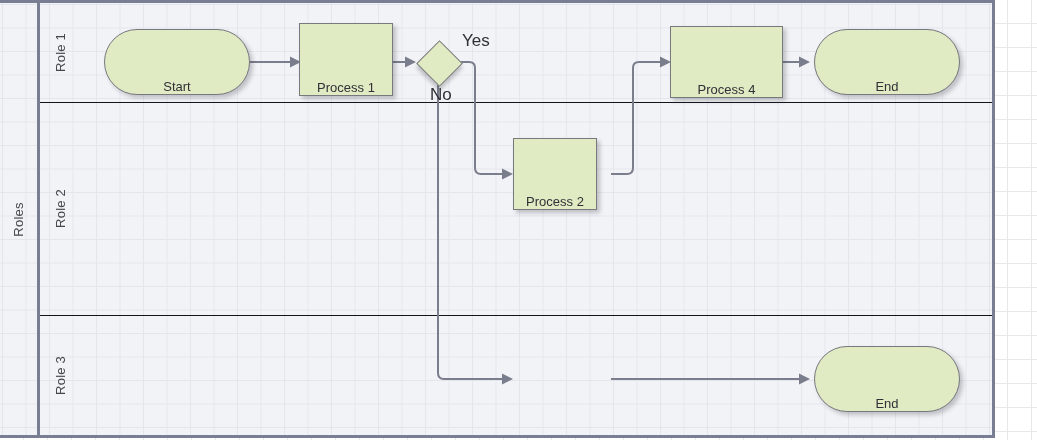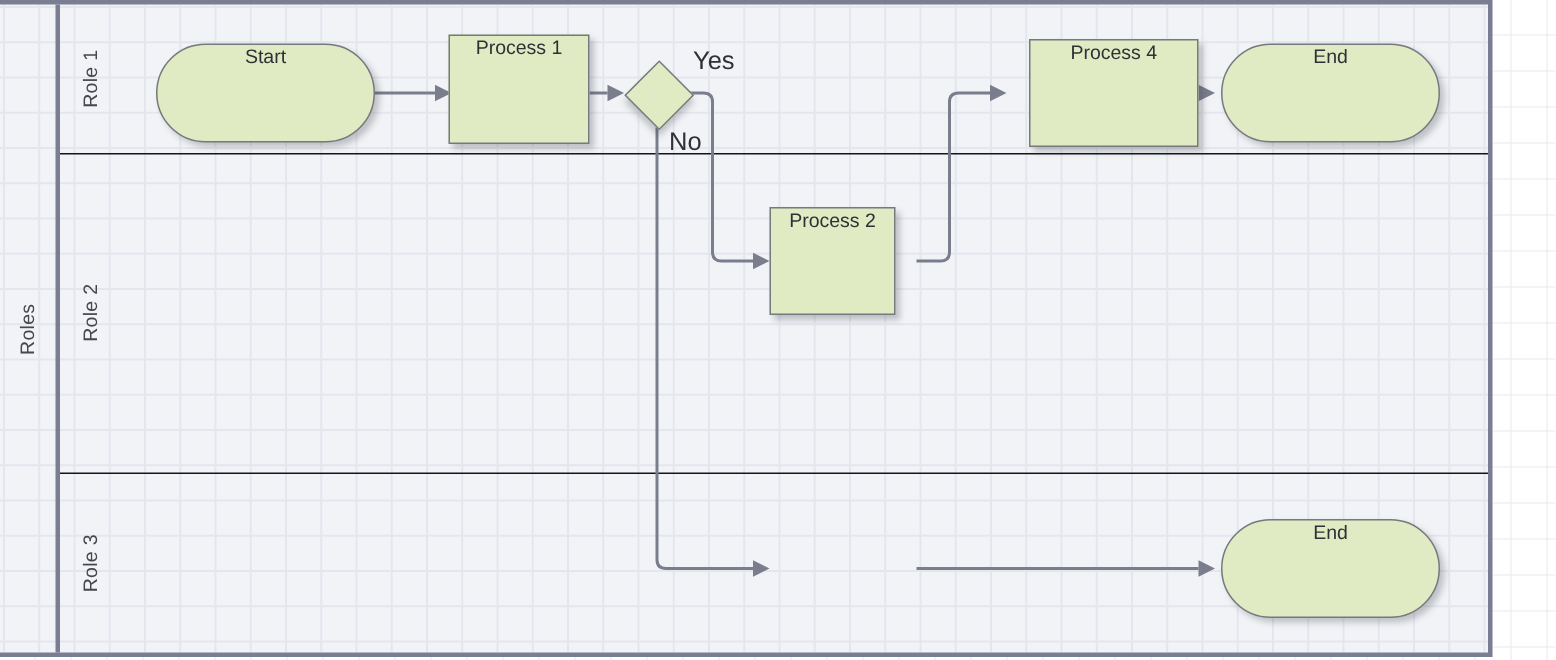--- a/index.html
+++ b/index.html
@@ -90,21 +90,21 @@
     border-top: 1.6px solid #14151a;
   }
 
   
   .node {
     position: absolute;
     box-sizing: border-box;
     background: #E0EAC3;
     border: 1px solid #76797e;
     display: flex;
-    align-items: flex-start;
+    align-items: flex-end;
     justify-content: center;
     font-size: 13px;
     color: #2f3136;
     box-shadow: 3px 3px 4px rgba(60,60,70,0.28);
   }
   .node.terminator { border-radius: 40px; }
   .node.decision {
     background: transparent;
     border: none;
     box-shadow: none;
@@ -218,34 +218,34 @@
     </div>
 
     <div class="node" style="left:300px; top:20px; width:94px; height:73px;">
       <span>Process 1</span>
     </div>
 
     <div class="node decision" style="left:417px; top:37px; width:44px; height:44px;">
       <span class="diamond-shape"></span>
     </div>
 
-    <div class="node" style="left:671px; top:23px; width:113px; height:72px;margin-left:16px;">
+    <div class="node" style="left:671px; top:23px; width:113px; height:72px;">
       <span>Process 4</span>
     </div>
 
     <div class="node terminator" style="left:815px; top:26px; width:146px; height:66px;">
       <span>End</span>
     </div>
 
     <div class="node" style="left:514px; top:135px; width:84px; height:72px;">
       <span>Process 2</span>
     </div>
 
 
     <div class="node terminator" style="left:815px; top:343px; width:146px; height:66px;">
       <span>End</span>
     </div>
 
     <span class="edge-label" style="left:463px; top:28px;">Yes</span>
-    <span class="edge-label" style="left:447px; top:82px;">No</span>
+    <span class="edge-label" style="left:431px; top:82px;">No</span>
 
   </div>
 </div>
 
 </body></html>

